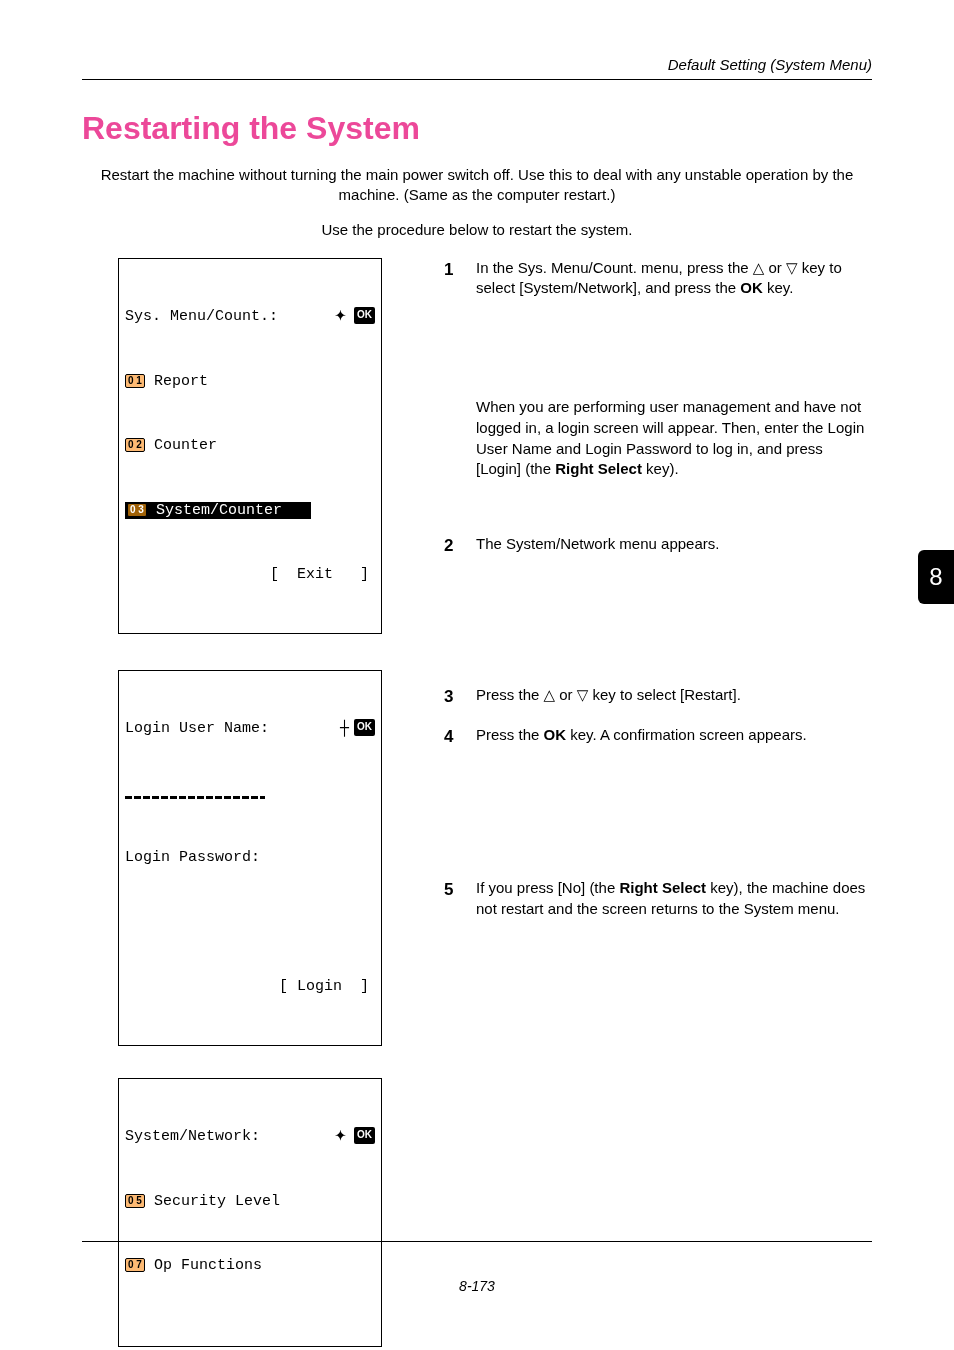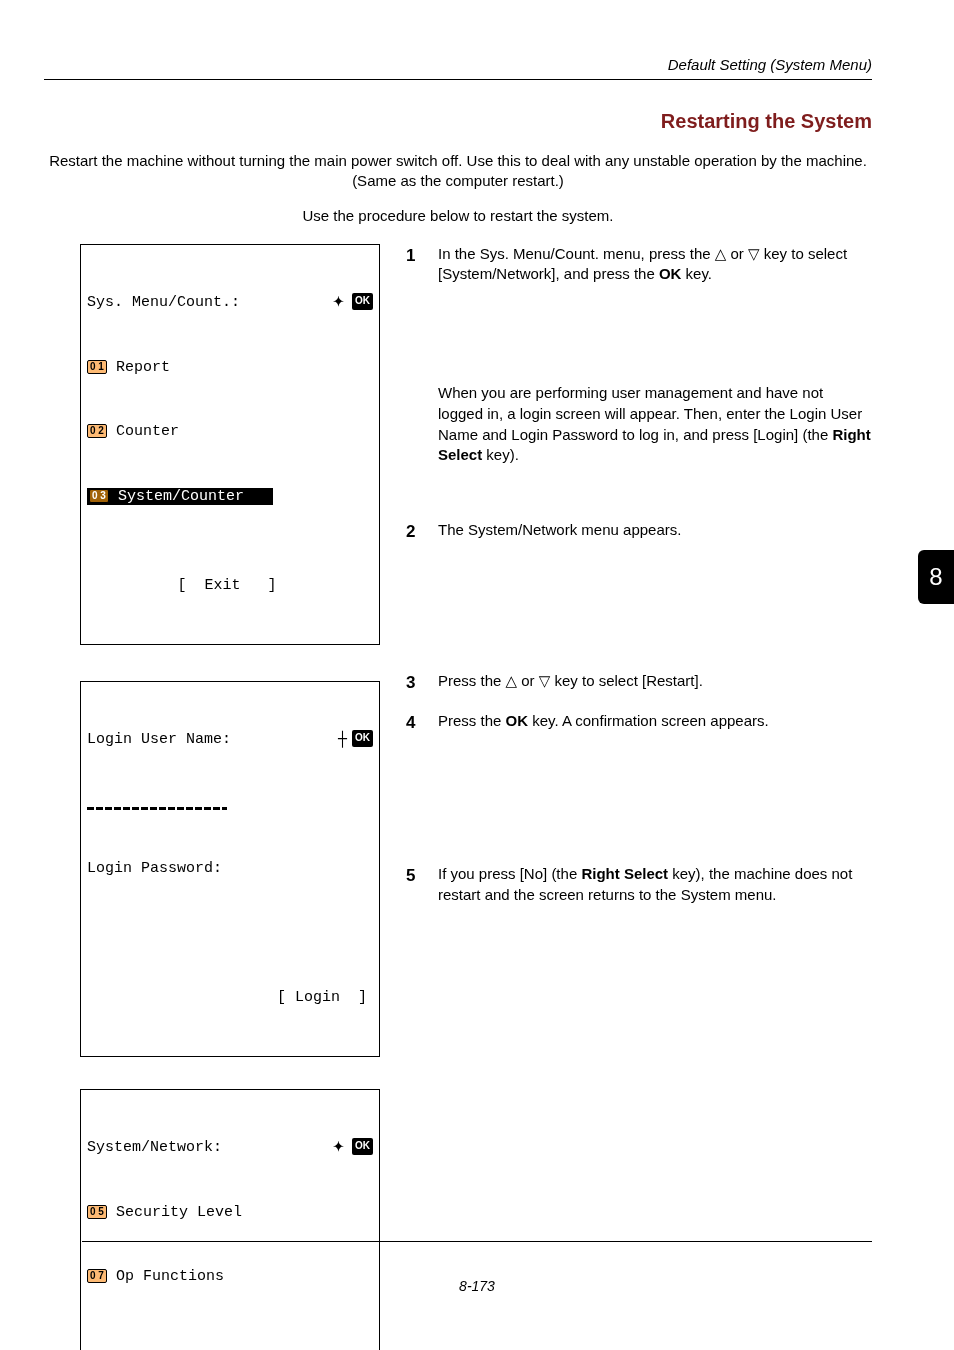--- a/index.html
+++ b/index.html
@@ -7,43 +7,42 @@
     padding: 0;
     font-family: Arial, Helvetica, sans-serif;
     background: #fff;
     color: #000;
     width: 954px;
     height: 1350px;
     box-sizing: border-box;
     position: relative;
   }
   .page {
-    padding: 56px 82px 0 44px;
+    padding: 56px 82px 0 82px;
     box-sizing: border-box;
     position: relative;
     height: 100%;
   }
   .running-head {
     text-align: right;
     font-style: italic;
     font-size: 15px;
     color: #000;
     margin-bottom: 6px;
   }
   .head-rule {
     border: none;
     border-top: 1.5px solid #000;
     margin: 0 0 30px 0;
   }
   .h1 {
-    color: #7f1d1d;
-    font-size: 20px;
+    color: #ec4899;
+    font-size: 32px;
     font-weight: bold;
     margin: 0 0 18px 0;
-    text-align: right;
   }
   .body-text {
     font-size: 15px;
     line-height: 1.35;
     margin: 0 0 14px 0;
     text-align: center;
   }
   .columns {
     display: flex;
     gap: 28px;
@@ -58,21 +57,21 @@
     flex: 1;
   }
   .lcd {
     border: 1px solid #000;
     font-family: "Courier New", monospace;
     font-size: 15px;
     line-height: 1.45;
     padding: 4px 6px 4px 6px;
     white-space: pre;
     box-sizing: border-box;
-    width: 300px;
+    width: 264px;
   }
   .lcd .row { display:block; height: 21px; }
   .lcd .sel {
     background: #000;
     color: #fff;
     padding: 0 2px;
   }
   .numbox {
     display: inline-block;
     border: 1.3px solid #000;
@@ -190,21 +189,21 @@
   <p class="body-text">Use the procedure below to restart the system.</p>
 
   <div class="columns">
     <div class="left-col">
 
       <div class="lcd" style="margin-top:4px;">
         <span class="row"><span>Sys. Menu/Count.:</span><span style="float:right"><span class="arrows">✦</span> <span class="ok-badge">OK</span></span></span>
         <span class="row"><span class="numbox">0 1</span> <span>Report</span></span>
         <span class="row"><span class="numbox">0 2</span> <span>Counter</span></span>
         <span class="row"><span class="sel"><span class="numbox inv">0 3</span> <span>System/Counter</span>   </span></span>
-        <span class="row" style="text-align:center; padding-right:6px;margin-top:25px;">[  Exit   ]</span>
+        <span class="row" style="text-align:right; padding-right:6px;">[  Exit   ]</span>
       </div>
 
       <div class="lcd" style="margin-top:36px;">
         <span class="row"><span>Login User Name:</span><span style="float:right"><span style="letter-spacing:-4px;">┼</span> <span class="ok-badge">OK</span></span></span>
         <span class="row"><span class="blink-cursor"></span></span>
         <span class="row">Login Password:</span>
         <span class="row"> </span>
         <span class="row" style="text-align:right; padding-right:6px;">[ Login  ]</span>
       </div>
 

